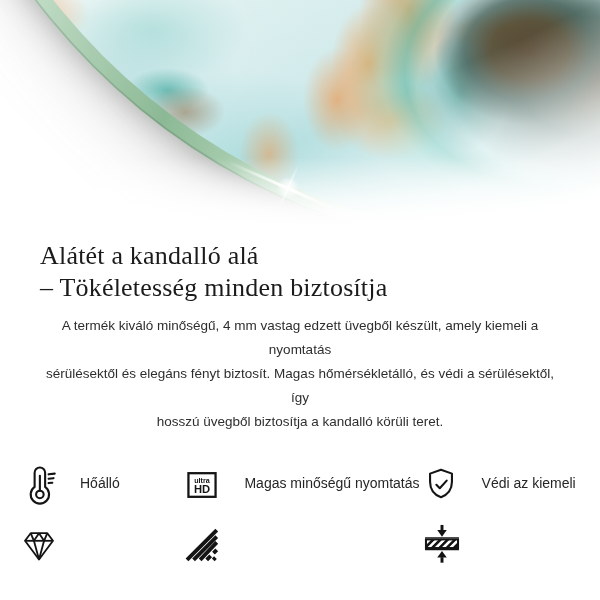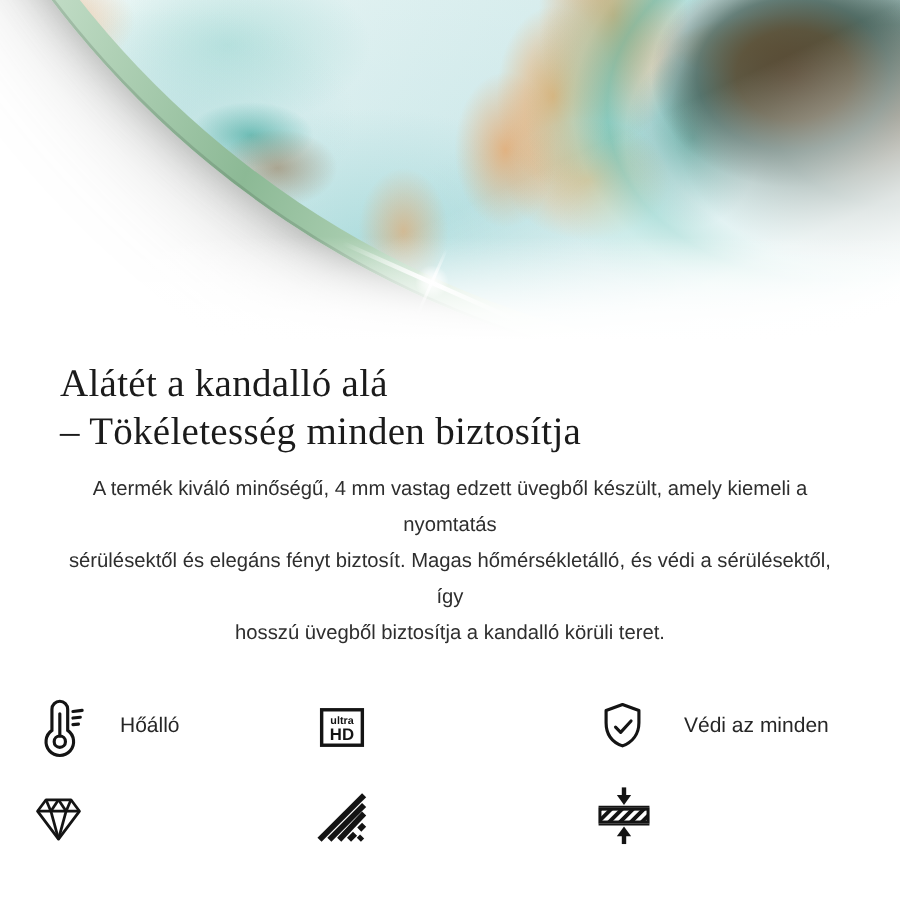--- a/index.html
+++ b/index.html
@@ -135,30 +135,31 @@
     </div>
 
     <div class="feature">
       <span class="ficon">
         <svg width="44" height="42" viewBox="0 0 48 48" fill="none">
           <rect x="8.5" y="10.5" width="31" height="27" stroke="#141414" stroke-width="2.6"></rect>
           <text x="24" y="21.5" text-anchor="middle" fill="#141414" stroke="none" font-family="Liberation Sans, sans-serif" font-size="8.2" font-weight="600">ultra</text>
           <text x="24" y="33.5" text-anchor="middle" fill="#141414" stroke="none" font-family="Liberation Sans, sans-serif" font-size="12.8" font-weight="800">HD</text>
         </svg>
       </span>
+      <div class="flabel">Magas minőségű nyomtatás</div>
     </div>
 
     <div class="feature">
       <span class="ficon">
         <svg width="42" height="42" viewBox="0 0 48 48" fill="none" stroke="#141414" stroke-width="2.4" stroke-linecap="round" stroke-linejoin="round">
           <path d="M24 6.5 L36.5 11 v9.3 c0 8.8 -5.2 14.9 -12.5 17.7 C16.2 35.2 11.5 29.1 11.5 20.3 V11 Z"></path>
           <path d="M18.7 23.8 l3.9 3.9 L30.5 19"></path>
         </svg>
       </span>
-      <div class="flabel">Védi az minden</div>
+      <div class="flabel">Védi az kiemeli</div>
     </div>
 
     <div class="feature">
       <span class="ficon">
         <svg width="42" height="42" viewBox="0 0 48 48" fill="none" stroke="#141414" stroke-width="2.1" stroke-linejoin="round">
           <path d="M14.5 10.5 H33.5 L40 19.2 L24 40.5 L8 19.2 Z"></path>
           <line x1="8" y1="19.2" x2="40" y2="19.2"></line>
           <line x1="14.5" y1="10.5" x2="18.2" y2="19.2"></line>
           <line x1="24" y1="10.5" x2="18.2" y2="19.2"></line>
           <line x1="24" y1="10.5" x2="29.8" y2="19.2"></line>

